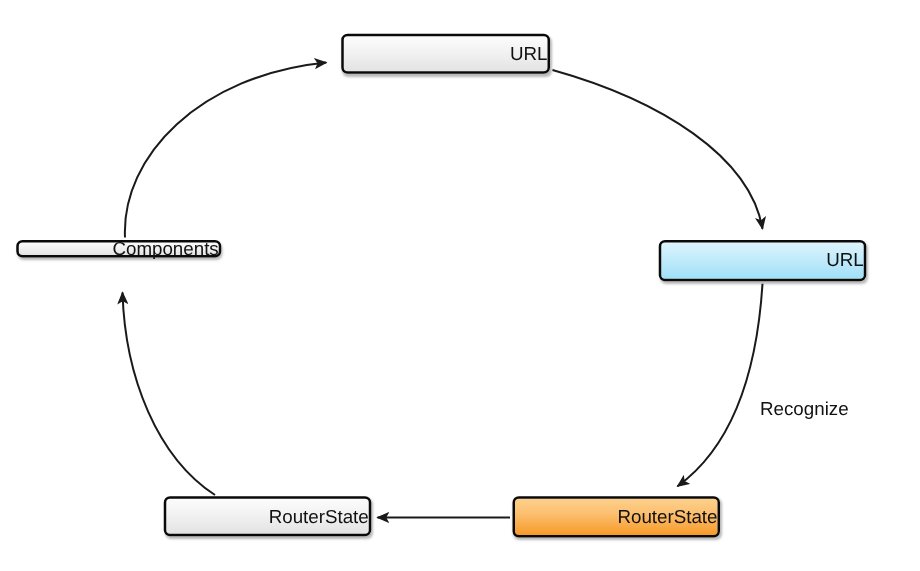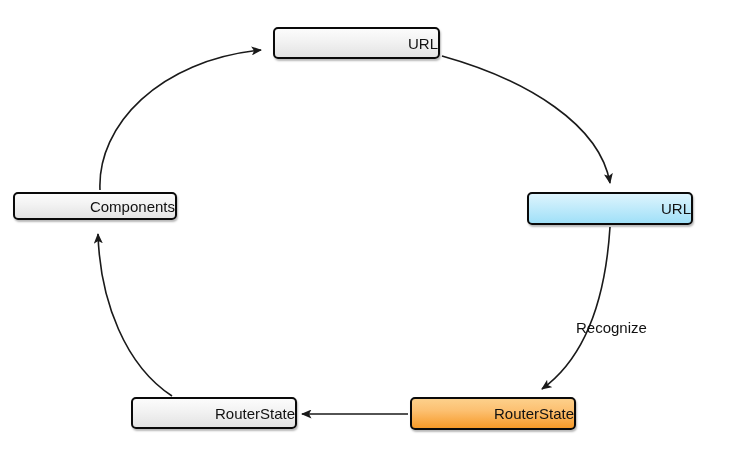--- a/index.html
+++ b/index.html
@@ -45,24 +45,24 @@
   .node.blue {
     background: linear-gradient(to bottom, #ddf4fd 0%, #c5ecfb 40%, #a0e0f8 100%);
   }
   .node.orange {
     background: linear-gradient(to bottom, #fdd08b 0%, #fcc071 40%, #f79a28 100%);
   }
   .node-url-top        { left: 273px; top: 27px;  width: 167px; height: 32px; }
   .node-url-blue       { left: 527px; top: 192px; width: 166px; height: 33px; }
   .node-rs-orange      { left: 410px; top: 397px; width: 166px; height: 33px; }
   .node-rs-gray        { left: 131px; top: 397px; width: 166px; height: 32px; }
-  .node-components     { left: 13px;  top: 192px; width: 164px; height: 28px; }
+  .node-components     { left: 13px;  top: 192px; width: 164px; height: 14px; }
   .edge-label {
     position: absolute;
-    left: 576px;
+    left: 608px;
     top: 319px;
     font-size: 15px;
     color: #111111;
     white-space: nowrap;
   }
 </style>
 </head>
 <body>
 
 <div class="canvas">

